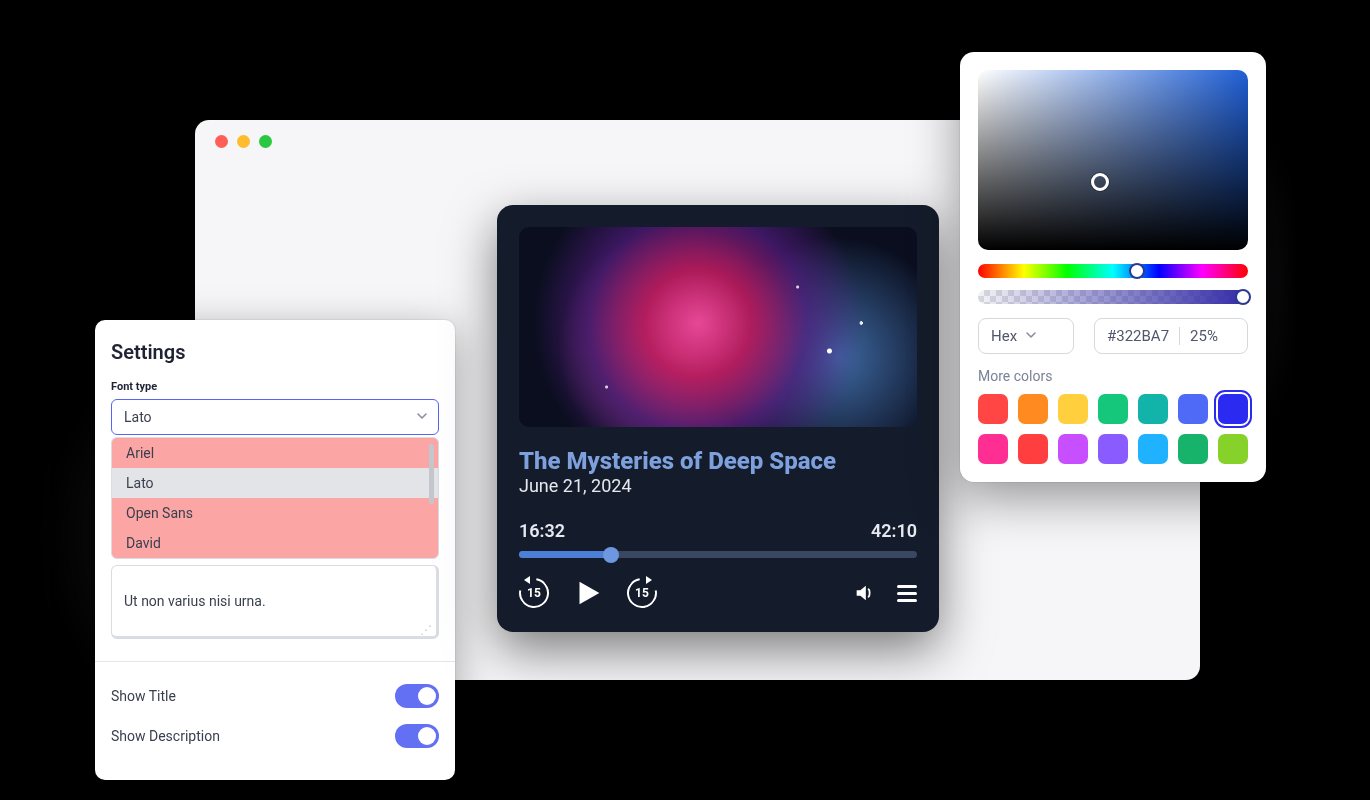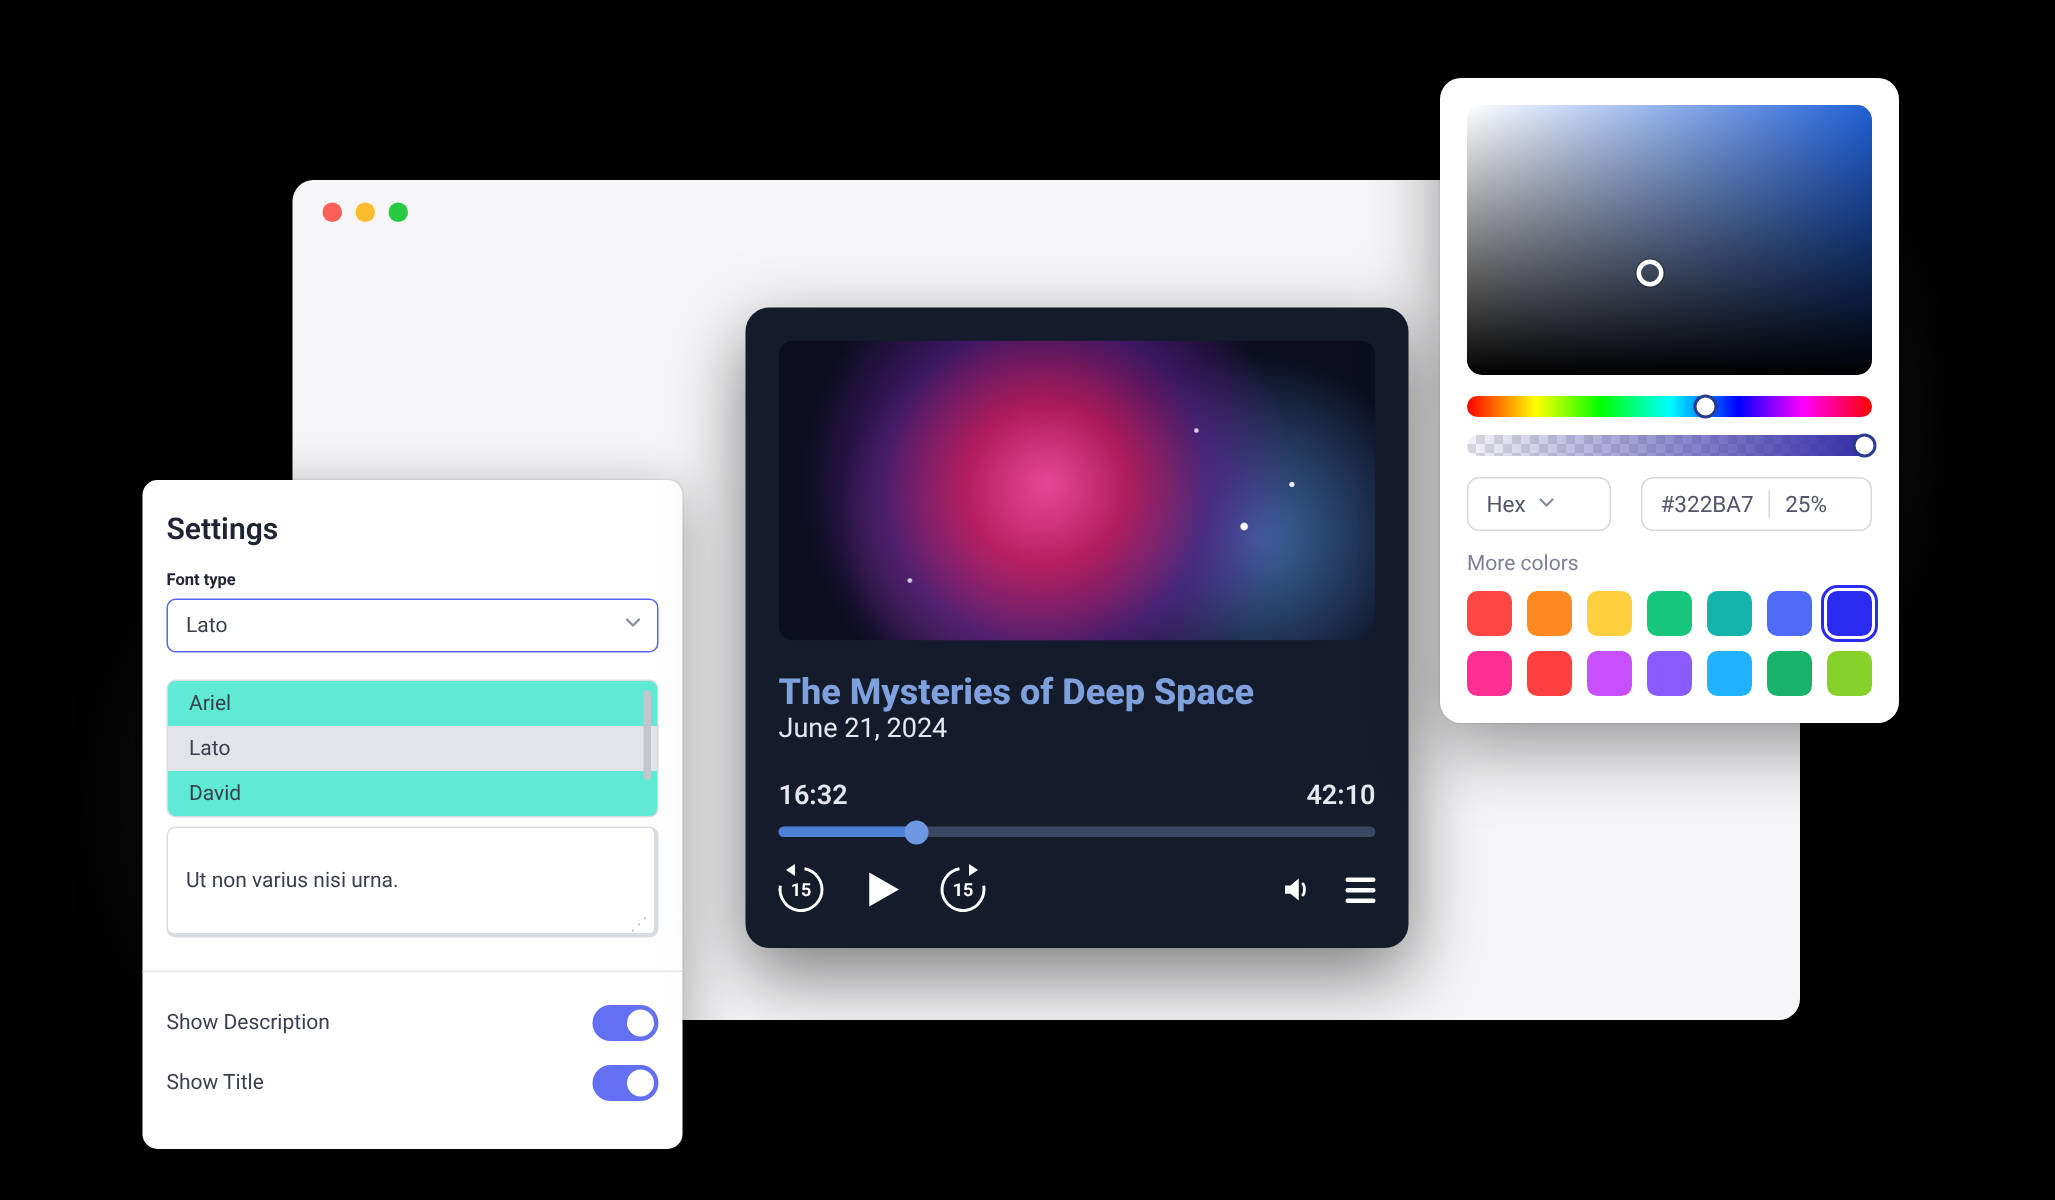--- a/index.html
+++ b/index.html
@@ -82,24 +82,24 @@
     font-size: 14px;
     color: #3a3f4e;
     background: #fff;
   }
   .select-box .chev {
     position: absolute;
     right: 10px;
     color: #8a8fa3;
   }
   .dropdown {
-    margin-top: 18px;
+    margin-top: 2px;
     border: 1px solid #dadce3;
     border-radius: 6px;
-    background: #5eead4;
+    background: #fca5a5;
     overflow: hidden;
   }
   .dropdown-opt {
     padding: 7px 14px;
     font-size: 14px;
     color: #3a3f4e;
     cursor: pointer;
   }
   .dropdown-opt.selected { background: #e3e4e8; }
   .dropdown-scroll { position: relative; }
@@ -425,39 +425,40 @@
     <span class="chev">
       <svg viewBox="0 0 12 12">
           <path d="M2 4l4 4 4-4" fill="none" stroke="currentColor" stroke-width="1.6" stroke-linecap="round" stroke-linejoin="round"></path>
         </svg>
     </span>
   </div>
 
   <div class="dropdown dropdown-scroll">
     <div class="dropdown-opt">Ariel</div>
     <div class="dropdown-opt selected">Lato</div>
+    <div class="dropdown-opt">Open Sans</div>
     <div class="dropdown-opt">David</div>
     <div class="dropdown-scrollbar"></div>
   </div>
 
   <div class="filler-row">
     <span>Ut non varius nisi urna.</span>
     <span class="grip">⋰</span>
   </div>
 
   <div class="divider"></div>
 
   <div class="toggle-row">
-    <label>Show Description</label>
+    <label>Show Title</label>
     <div class="toggle">
         <div class="knob"></div>
       </div>
   </div>
   <div class="toggle-row">
-    <label>Show Title</label>
+    <label>Show Description</label>
     <div class="toggle">
         <div class="knob"></div>
       </div>
   </div>
 </div>
 
 <div class="player">
   <div class="player-art"></div>
   <div class="player-title">The Mysteries of Deep Space</div>
   <div class="player-date">June 21, 2024</div>

